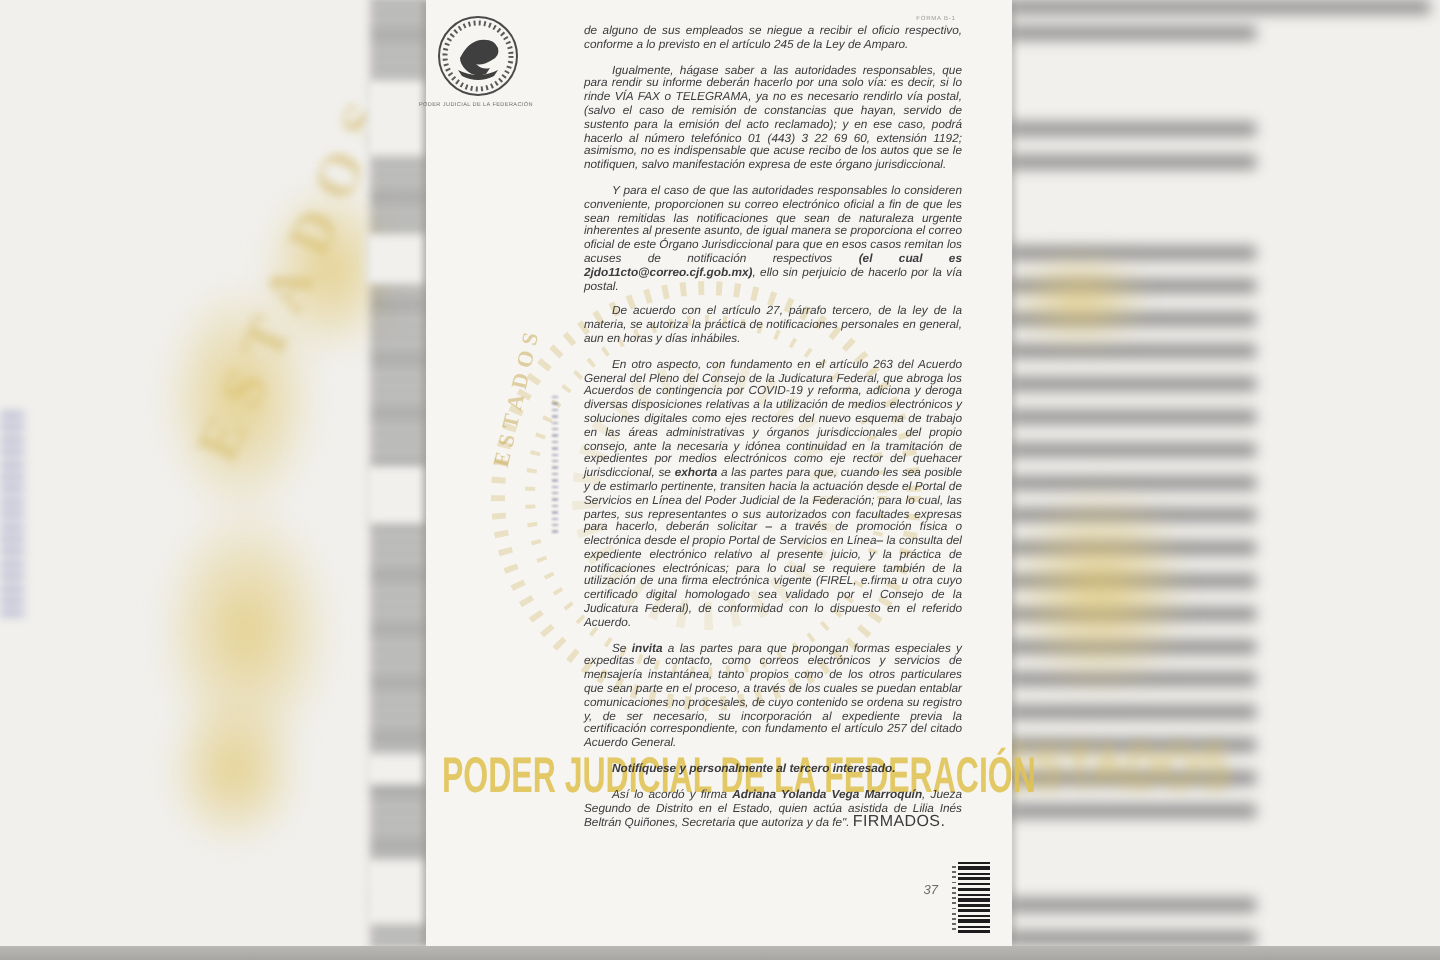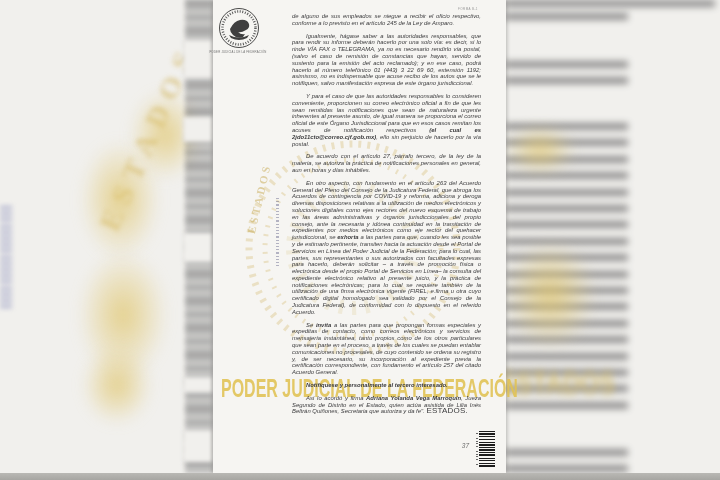--- a/index.html
+++ b/index.html
@@ -127,21 +127,21 @@
     <div class="form-code">FORMA B-1</div>
 
     <div class="doc-body">
         <p class="noindent"><span>de alguno de sus empleados se niegue a recibir el oficio respectivo, conforme a lo previsto en el artículo 245 de la Ley de Amparo.</span></p>
         <p><span>Igualmente, hágase saber a las autoridades responsables, que para rendir su informe deberán hacerlo por una solo vía: es decir, si lo rinde VÍA FAX o TELEGRAMA, ya no es necesario rendirlo vía postal, (salvo el caso de remisión de constancias que hayan, servido de sustento para la emisión del acto reclamado); y en ese caso, podrá hacerlo al número telefónico 01 (443) 3 22 69 60, extensión 1192; asimismo, no es indispensable que acuse recibo de los autos que se le notifiquen, salvo manifestación expresa de este órgano jurisdiccional.</span></p>
         <p><span>Y para el caso de que las autoridades responsables lo consideren conveniente, proporcionen su correo electrónico oficial a fin de que les sean remitidas las notificaciones que sean de naturaleza urgente inherentes al presente asunto, de igual manera se proporciona el correo oficial de este Órgano Jurisdiccional para que en esos casos remitan los acuses de notificación respectivos </span><b>(el cual es 2jdo11cto@correo.cjf.gob.mx)</b><span>, ello sin perjuicio de hacerlo por la vía postal.</span></p>
         <p><span>De acuerdo con el artículo 27, párrafo tercero, de la ley de la materia, se autoriza la práctica de notificaciones personales en general, aun en horas y días inhábiles.</span></p>
         <p><span>En otro aspecto, con fundamento en el artículo 263 del Acuerdo General del Pleno del Consejo de la Judicatura Federal, que abroga los Acuerdos de contingencia por COVID-19 y reforma, adiciona y deroga diversas disposiciones relativas a la utilización de medios electrónicos y soluciones digitales como ejes rectores del nuevo esquema de trabajo en las áreas administrativas y órganos jurisdiccionales del propio consejo, ante la necesaria y idónea continuidad en la tramitación de expedientes por medios electrónicos como eje rector del quehacer jurisdiccional, se </span><b>exhorta</b><span> a las partes para que, cuando les sea posible y de estimarlo pertinente, transiten hacia la actuación desde el Portal de Servicios en Línea del Poder Judicial de la Federación; para lo cual, las partes, sus representantes o sus autorizados con facultades expresas para hacerlo, deberán solicitar – a través de promoción física o electrónica desde el propio Portal de Servicios en Línea– la consulta del expediente electrónico relativo al presente juicio, y la práctica de notificaciones electrónicas; para lo cual se requiere también de la utilización de una firma electrónica vigente (FIREL, e.firma u otra cuyo certificado digital homologado sea validado por el Consejo de la Judicatura Federal), de conformidad con lo dispuesto en el referido Acuerdo.</span></p>
         <p><span>Se </span><b>invita</b><span> a las partes para que propongan formas especiales y expeditas de contacto, como correos electrónicos y servicios de mensajería instantánea, tanto propios como de los otros particulares que sean parte en el proceso, a través de los cuales se puedan entablar comunicaciones no procesales, de cuyo contenido se ordena su registro y, de ser necesario, su incorporación al expediente previa la certificación correspondiente, con fundamento el artículo 257 del citado Acuerdo General.</span></p>
         <p><b>Notifíquese y personalmente al tercero interesado.</b></p>
-        <p><span>Así lo acordó y firma </span><b>Adriana Yolanda Vega Marroquín</b><span>, Jueza Segundo de Distrito en el Estado, quien actúa asistida de Lilia Inés Beltrán Quiñones, Secretaria que autoriza y da fe". </span><span class="firmados">ESTADOS.</span></p>
+        <p><span>Así lo acordó y firma </span><b>Adriana Yolanda Vega Marroquín</b><span>, Jueza Segundo de Distrito en el Estado, quien actúa asistida de Lilia Inés Beltrán Quiñones, Secretaria que autoriza y da fe". </span><span class="firmados">FIRMADOS.</span></p>
       </div>
 
     <div class="margin-stamp"></div>
 
     <div class="page-num">37</div>
     <div class="barcode-digits"></div>
     <div class="barcode"></div>
   </div>
 
   <div class="bottom-bar"></div>

